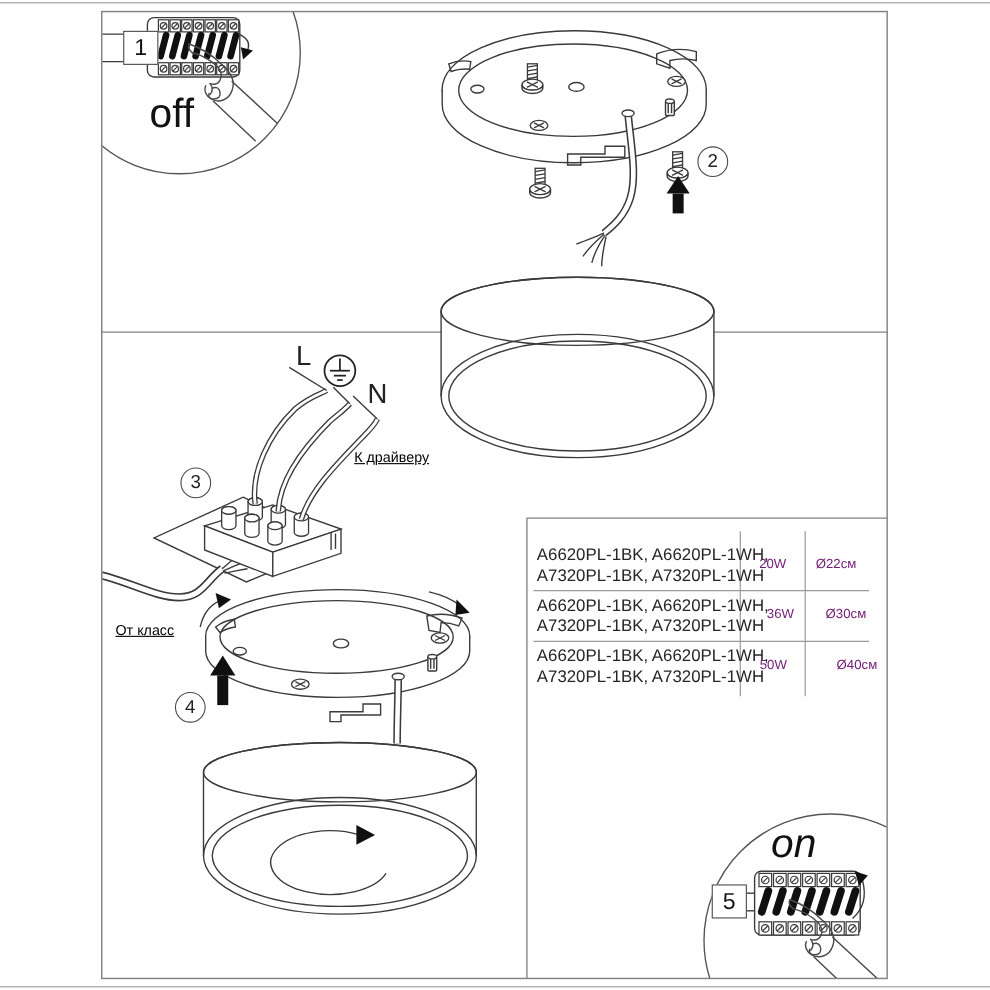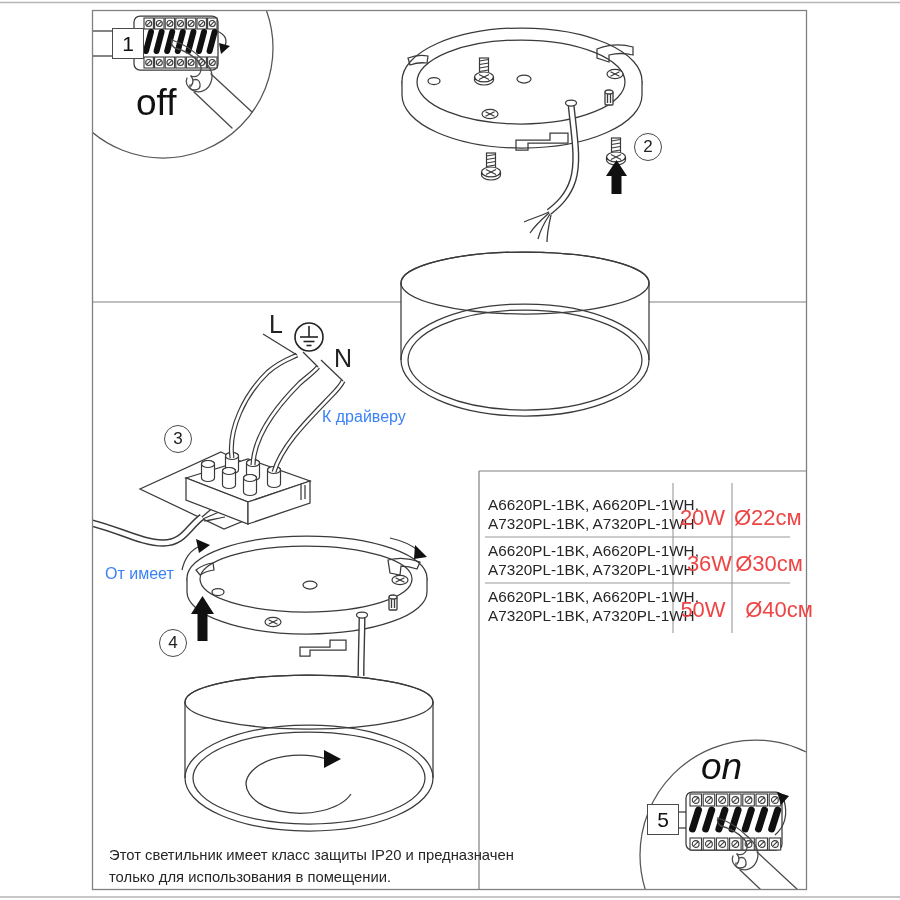--- a/index.html
+++ b/index.html
@@ -2,28 +2,28 @@
 <html><head>
 <meta charset="utf-8">
 <style>
   html,body{margin:0;padding:0;background:#fff;}
   #page{position:relative;width:900px;height:900px;background:#ffffff;overflow:hidden;
         font-family:"Liberation Sans","DejaVu Sans",sans-serif;color:#1c1c1c;}
   #art{position:absolute;left:0;top:0;}
   .txt{position:absolute;white-space:nowrap;}
   .switch-label{font-size:37px;color:#111;}
   .wire-letter{font-size:25px;color:#222;}
-  .annot{font-size:16px;color:#3b82f6;}
+  .annot{font-size:13px;color:#000000;text-decoration:underline;}
   .badge{position:absolute;width:26px;height:26px;border:1.4px solid #4a4a4a;border-radius:50%;
          background:#fff;font-size:17px;display:flex;align-items:center;justify-content:center;color:#222;}
   .tag{position:absolute;width:30px;height:29px;border:1.5px solid #4a4a4a;background:#fff;
        font-size:21px;display:flex;align-items:center;justify-content:center;color:#111;}
   .tbl-models{position:absolute;left:488px;width:184px;font-size:15.3px;line-height:18.5px;
               color:#262626;white-space:nowrap;}
-  .tbl-val{position:absolute;font-size:22px;color:#ef4444;text-align:center;}
+  .tbl-val{position:absolute;font-size:12px;color:#701a75;text-align:center;}
   .note{position:absolute;left:109px;top:845px;font-size:14.8px;line-height:21.5px;color:#262626;}
 </style>
 </head>
 <body>
 
 <div id="page">
 
 <svg id="art" width="900" height="900" viewBox="0 0 900 900">
   <defs>
     <clipPath id="page-clip">
@@ -293,21 +293,21 @@
 
 <div class="tag txt" style="left:112px;top:28px;">1</div>
 <div class="txt switch-label" style="left:136px;top:82px;">off</div>
 
 <div class="badge txt" style="left:634px;top:133px;">2</div>
 
 <div class="badge txt" style="left:164px;top:425px;">3</div>
 <div class="txt wire-letter" style="left:269px;top:310px;">L</div>
 <div class="txt wire-letter" style="left:334px;top:344px;">N</div>
 <div class="txt annot" style="left:322px;top:408px;">К драйверу</div>
-<div class="txt annot" style="left:105px;top:565px;">От имеет</div>
+<div class="txt annot" style="left:105px;top:565px;">От класс</div>
 
 <div class="badge txt" style="left:159px;top:629px;">4</div>
 
 <div class="tag txt" style="left:647px;top:804px;">5</div>
 <div class="txt switch-label" style="left:701px;top:746px;font-style:italic;">on</div>
 
 <div>
   <div class="tbl-models" style="top:496px;">
     <div>A6620PL-1BK, A6620PL-1WH,</div>
     <div>A7320PL-1BK, A7320PL-1WH</div>
@@ -323,18 +323,14 @@
   <div class="tbl-val" style="left:734px;width:70px;top:551px;">Ø30см</div>
 
   <div class="tbl-models" style="top:588px;">
     <div>A6620PL-1BK, A6620PL-1WH,</div>
     <div>A7320PL-1BK, A7320PL-1WH</div>
   </div>
   <div class="tbl-val" style="left:674px;width:58px;top:597px;">50W</div>
   <div class="tbl-val" style="left:734px;width:70px;top:597px;margin-left:10px;">Ø40см</div>
 </div>
 
-<div class="note">
-  <div>Этот светильник имеет класс защиты IP20 и предназначен</div>
-  <div>только для использования в помещении.</div>
+
 </div>
 
-</div>
-
 </body></html>

